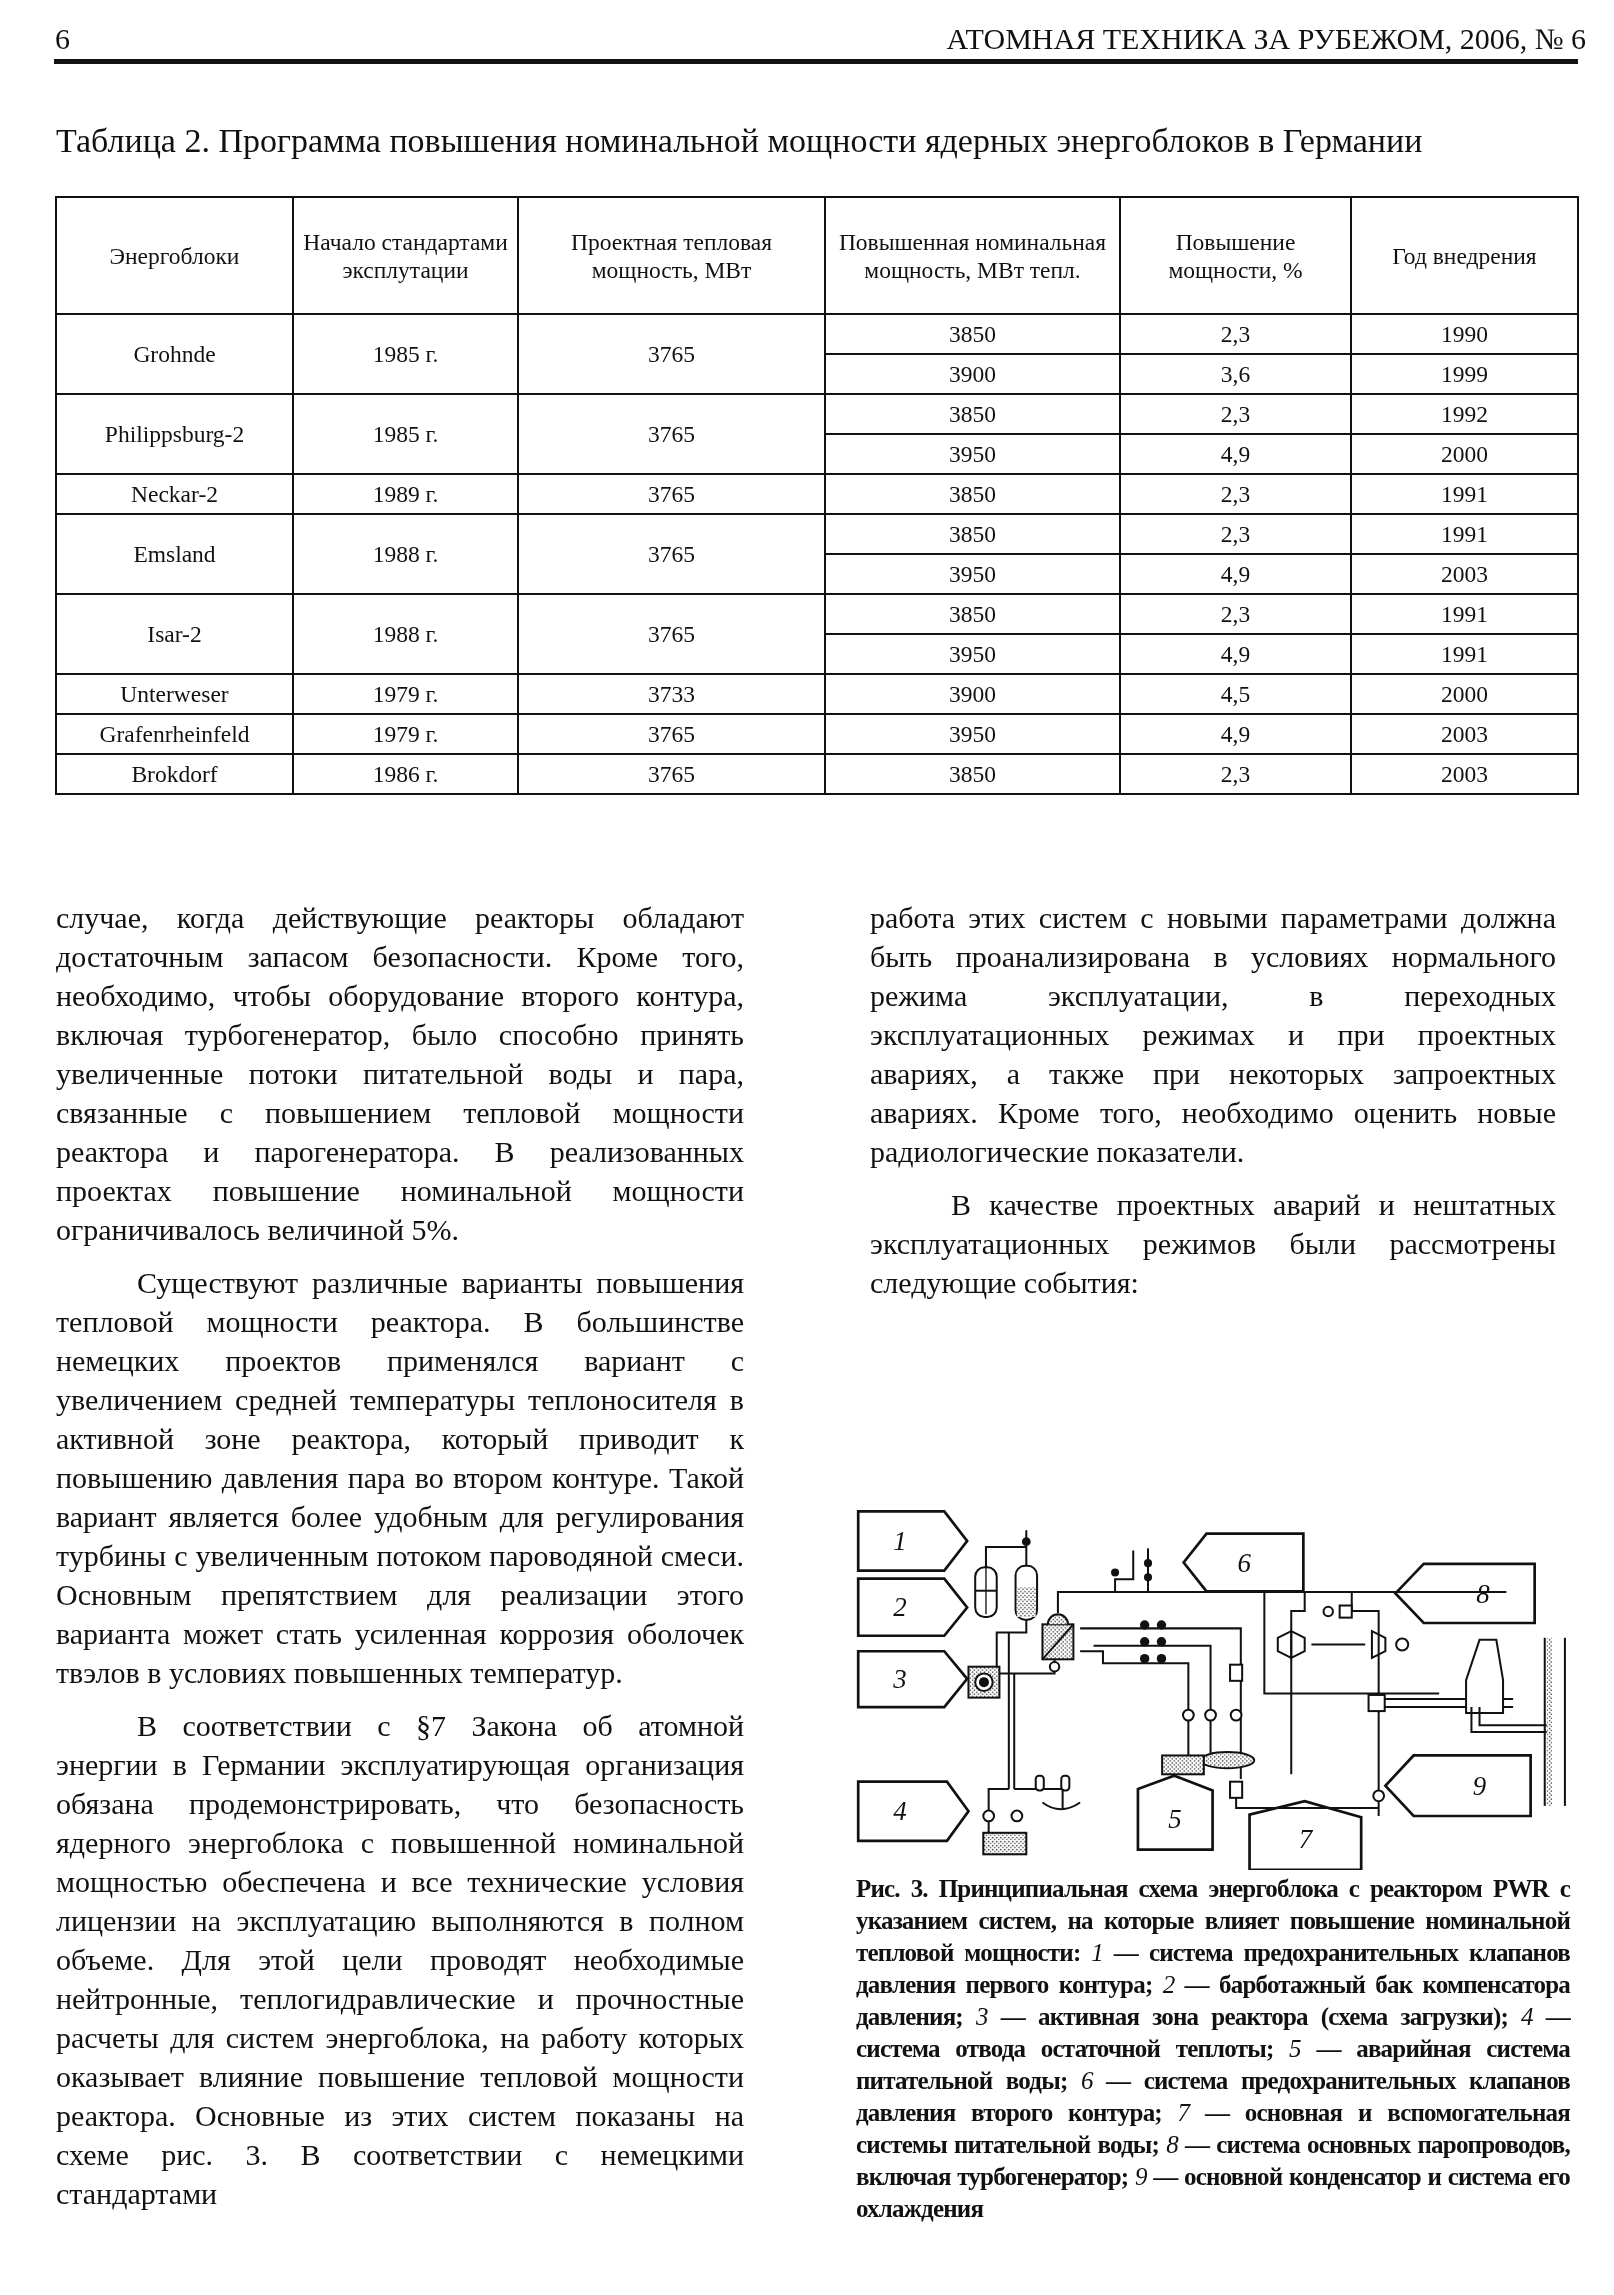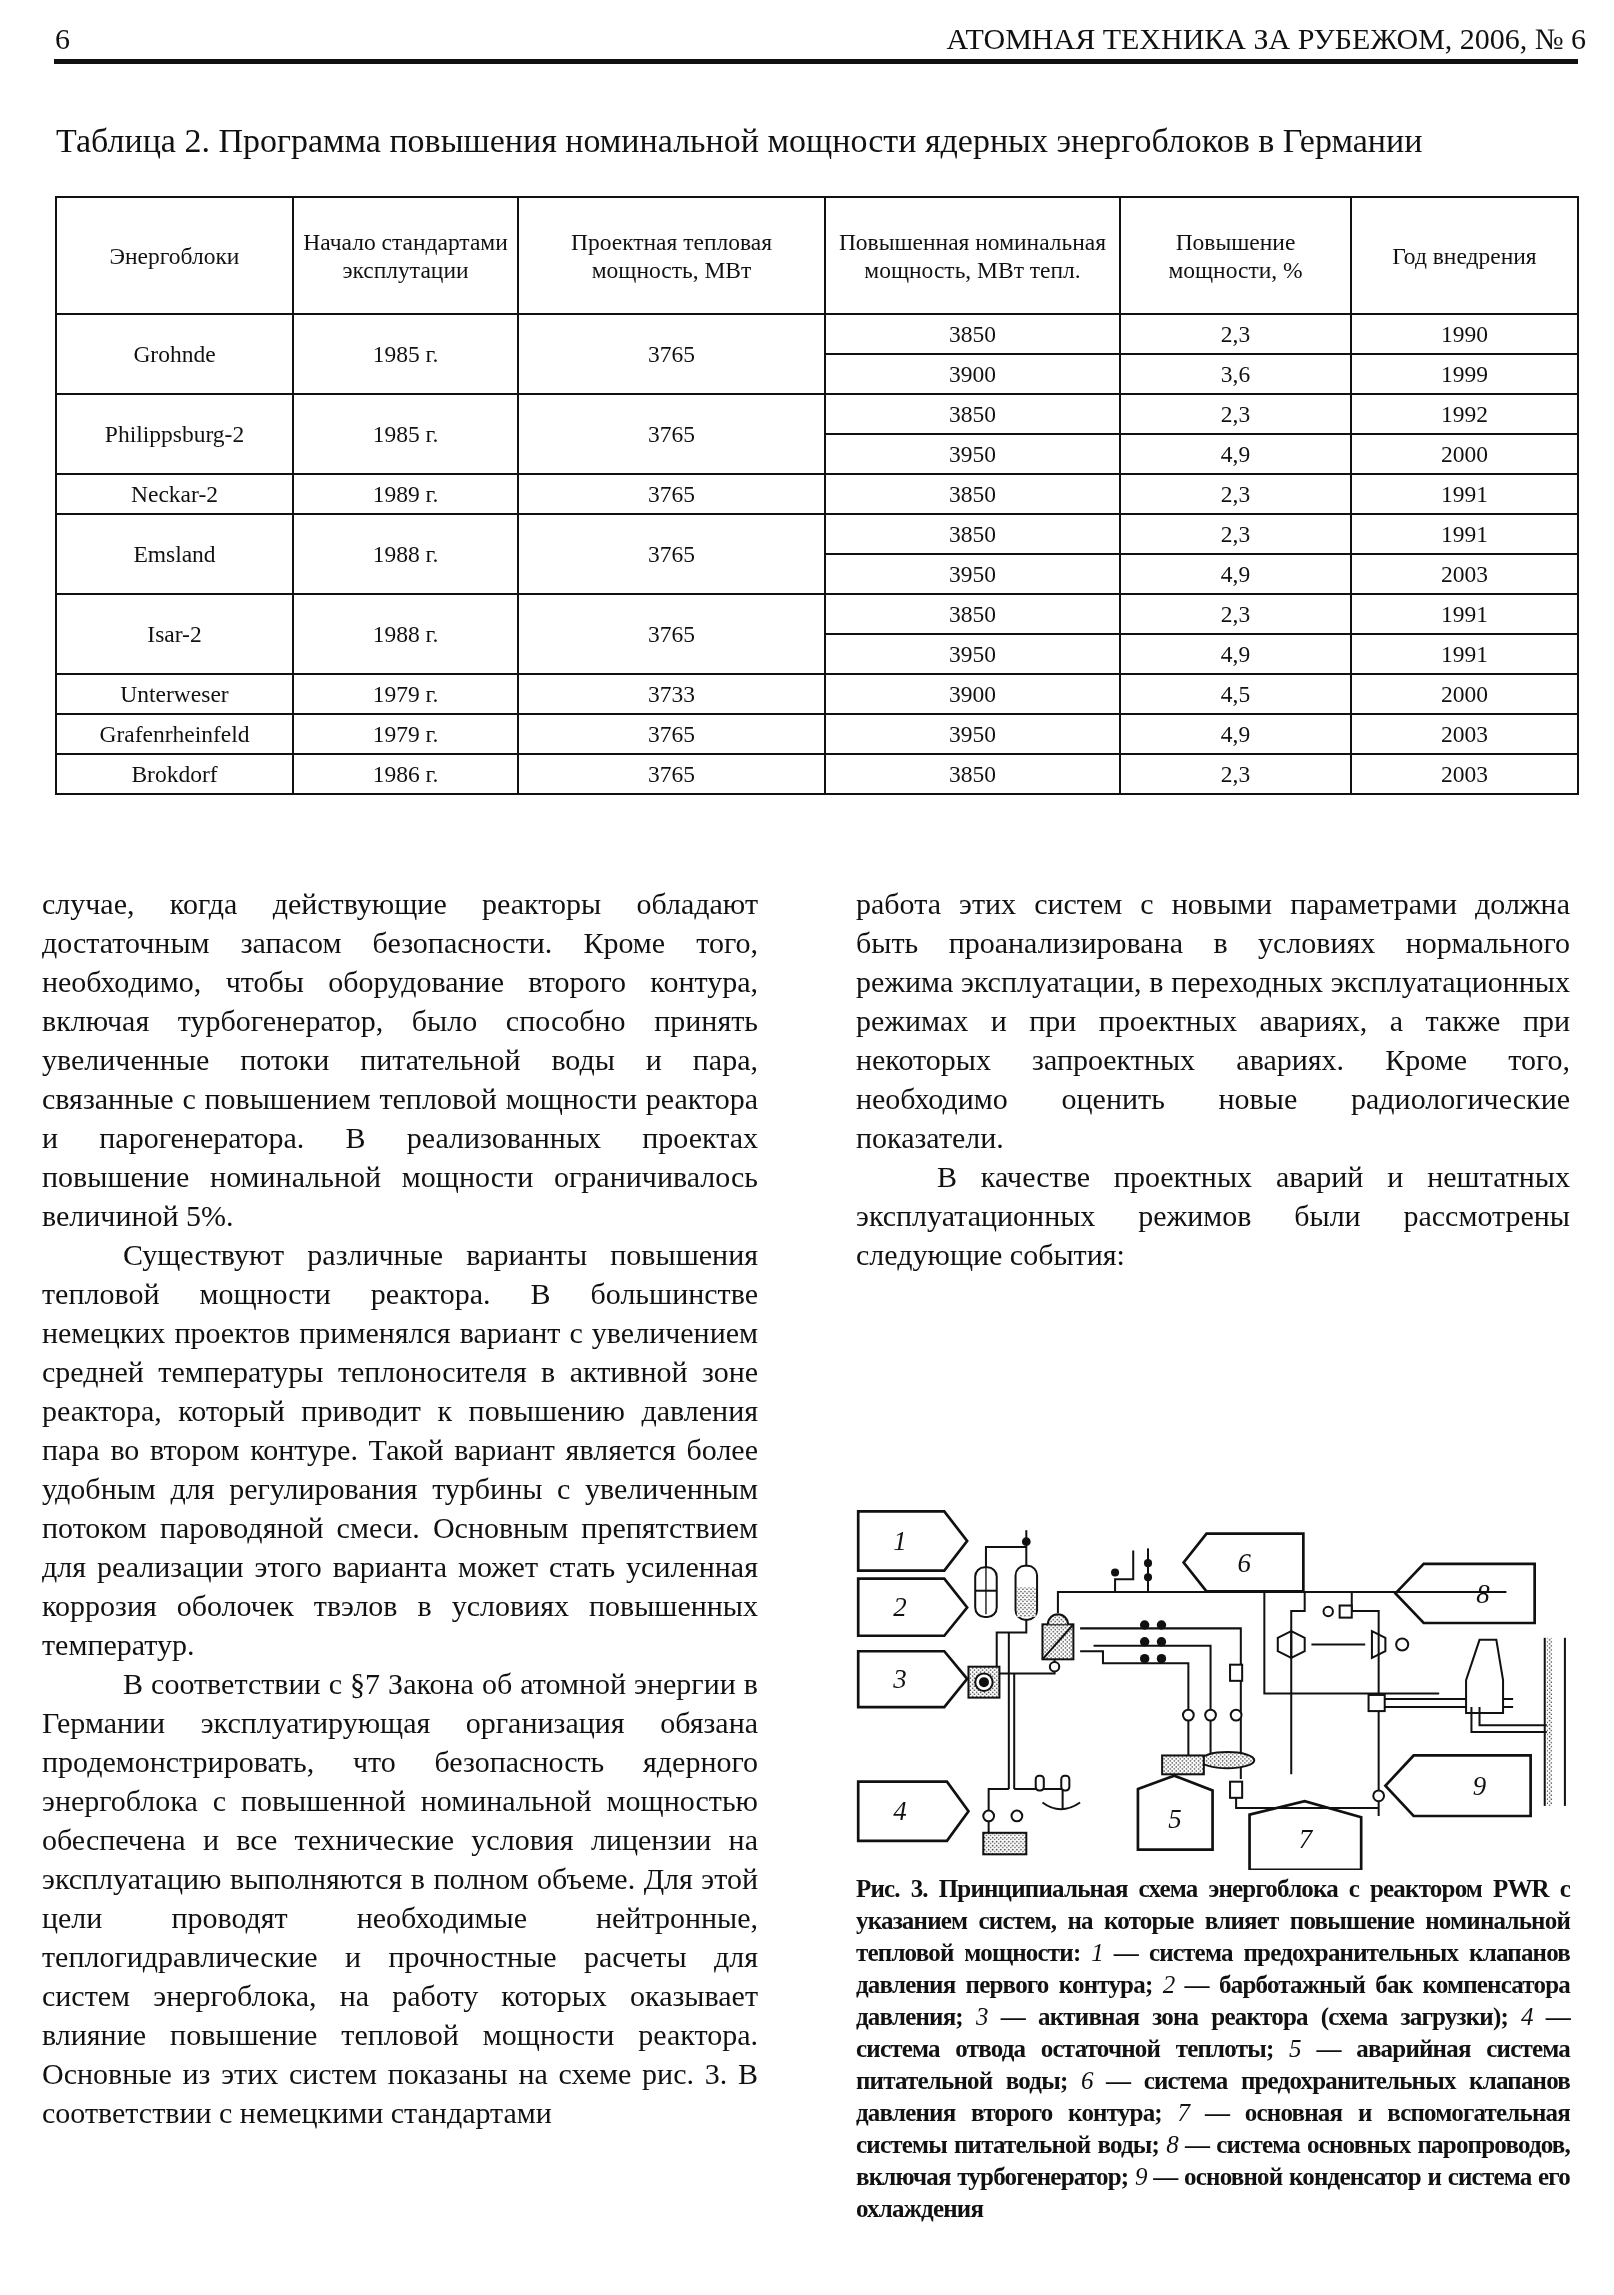--- a/index.html
+++ b/index.html
@@ -7,21 +7,21 @@
   .abs { position:absolute; }
   .page-num { left:55px; top:20px; font-size:30px; line-height:38px; }
   .journal { right:28px; top:20px; font-size:30px; line-height:38px; text-align:right; white-space:nowrap; }
   .rule { left:54px; top:59px; width:1524px; height:4.7px; background:#111; }
   .tbl-title { left:56px; top:125px; font-size:34px; line-height:32px; font-weight:normal; white-space:nowrap;text-align:center; }
   table.data { position:absolute; left:55px; top:196px; width:1521px; border-collapse:collapse; table-layout:fixed; font-size:23.5px; }
   table.data td, table.data th { border:2px solid #111; text-align:center; vertical-align:middle; padding:0 4px; font-weight:normal; line-height:28px; }
   table.data th { height:115px; }
   table.data td { height:38px; }
   .col { position:absolute; font-size:30px; line-height:39px; text-align:justify; }
-  .col p { margin:0; }
+  .col p { margin:14px; }
   .col p.ind { text-indent:81px; }
   .col p.cont { text-indent:0; }
   .left-col { left:42px; top:884px; width:716px; }
   .right-col { left:856px; top:884px; width:714px; line-height:39px; }
   .figure { left:834px; top:1493px; width:780px; height:377px; }
   .caption { left:856px; top:1873px; width:714px; font-size:25px; line-height:32px; font-weight:bold; text-align:justify; letter-spacing:-0.8px; font-family:"Liberation Serif", serif; }
   .caption i { font-weight:normal; font-style:italic; }
   .lbl { font-family:"Liberation Serif", serif; font-style:italic; font-size:40px; }
 </style>
 </head>

